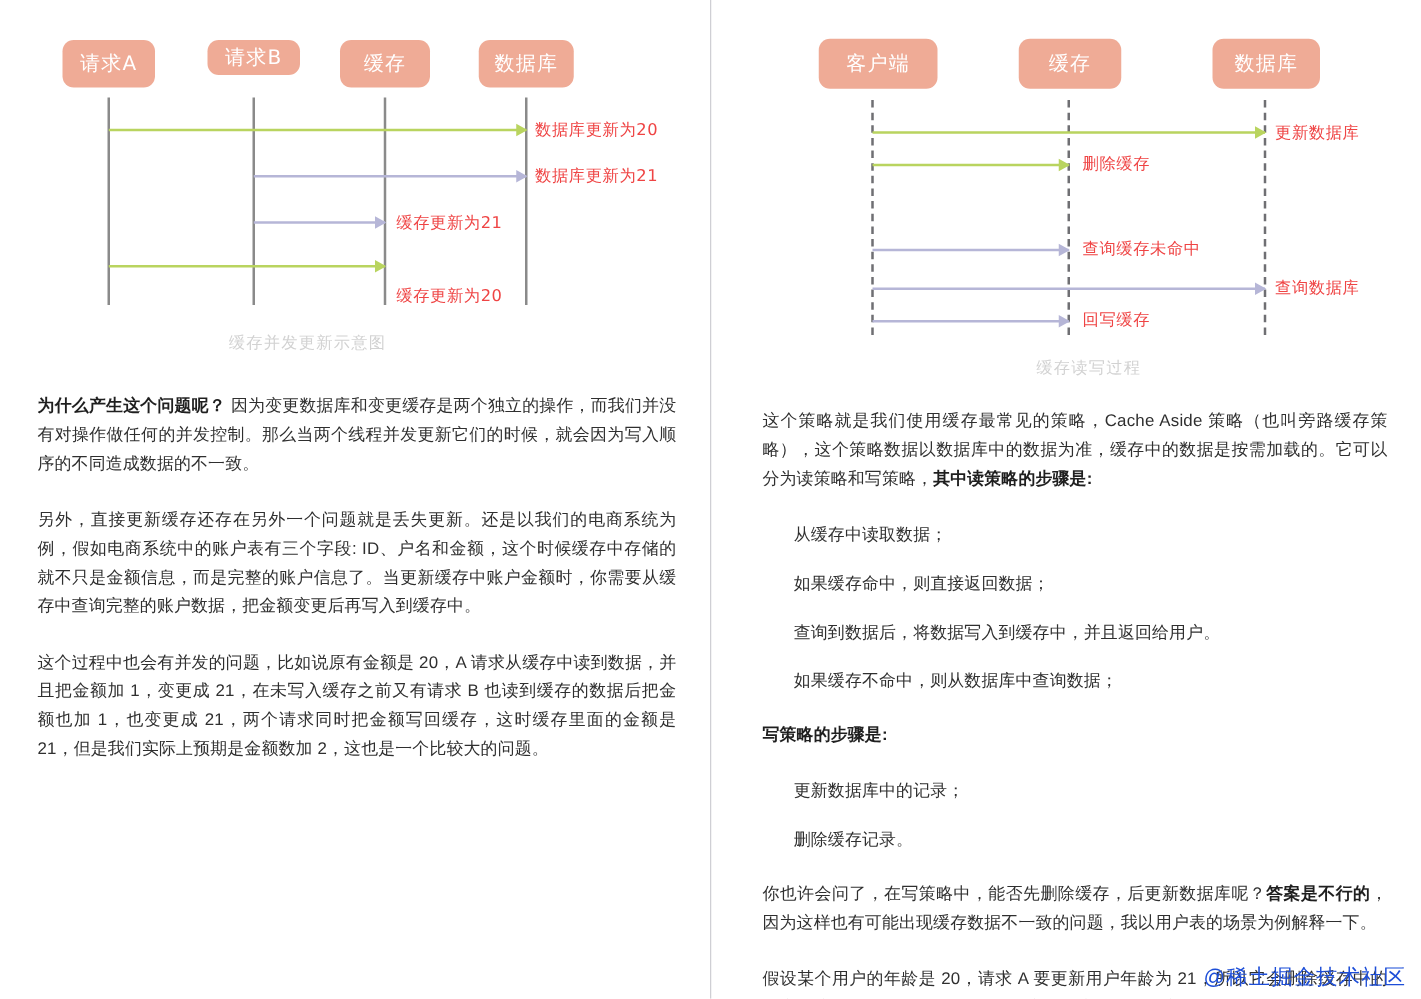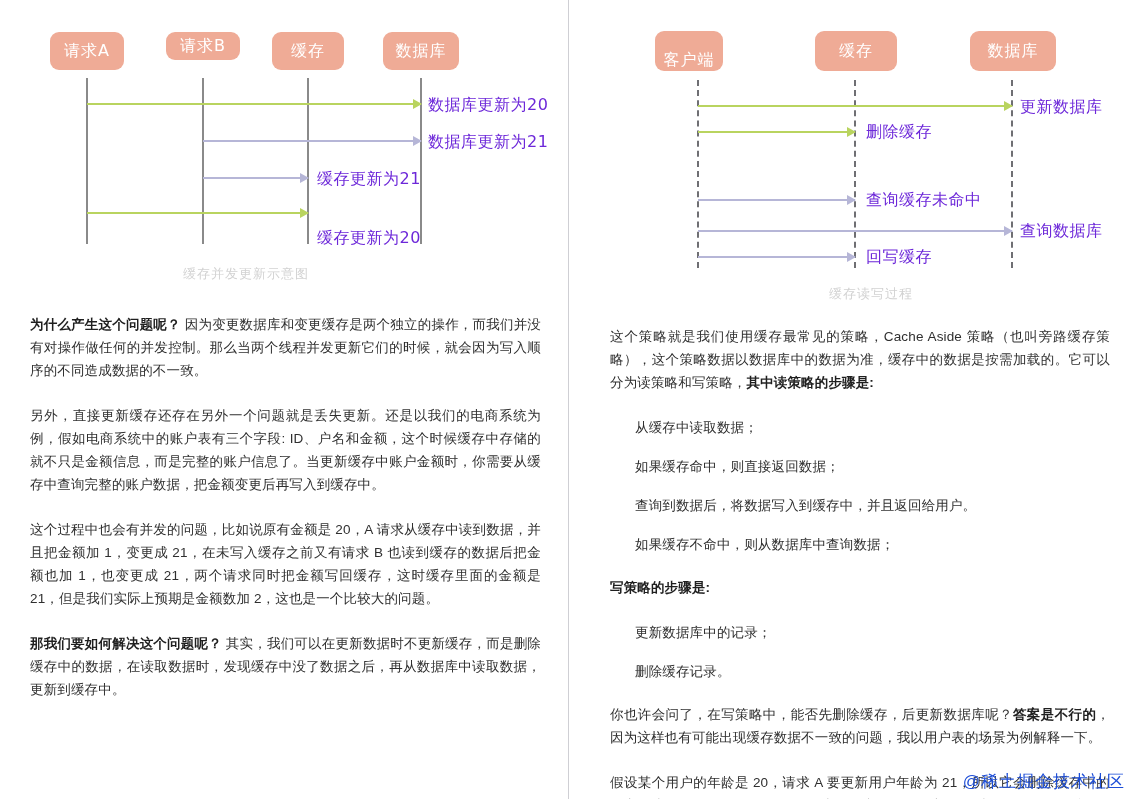--- a/index.html
+++ b/index.html
@@ -87,22 +87,22 @@
     border-left: 9px solid currentColor;
   }
   .msg.green { color: #b9d45f; }
   .msg.green .line { background: #b9d45f; }
   .msg.purple { color: #b6b6d7; }
   .msg.purple .line { background: #b6b6d7; }
 
   .msg-label {
     position: absolute;
     font-family: "DejaVu Sans", sans-serif;
-    font-size: 16px;
-    color: #6d28d9;
+    font-size: 13px;
+    color: #ef4444;
     white-space: nowrap;
     letter-spacing: 0.5px;
   }
   .caption {
     position: absolute;
     width: 100%;
     text-align: center;
     font-size: 13px;
     color: #d2d2d2;
     letter-spacing: 1px;
@@ -189,29 +189,28 @@
       </div>
       <div class="msg-label" style="left:317px; top:204px;margin-top:24px;">缓存更新为20</div>
 
       <div class="caption" style="top:265px; left:-38px;">缓存并发更新示意图</div>
     </div>
 
     <div class="prose" style="left:30px; top:313px; width:511px;">
       <p><b>为什么产生这个问题呢？</b> <span>因为变更数据库和变更缓存是两个独立的操作，而我们并没有对操作做任何的并发控制。那么当两个线程并发更新它们的时候，就会因为写入顺序的不同造成数据的不一致。</span></p>
       <p>另外，直接更新缓存还存在另外一个问题就是丢失更新。还是以我们的电商系统为例，假如电商系统中的账户表有三个字段: ID、户名和金额，这个时候缓存中存储的就不只是金额信息，而是完整的账户信息了。当更新缓存中账户金额时，你需要从缓存中查询完整的账户数据，把金额变更后再写入到缓存中。</p>
       <p>这个过程中也会有并发的问题，比如说原有金额是 20，A 请求从缓存中读到数据，并且把金额加 1，变更成 21，在未写入缓存之前又有请求 B 也读到缓存的数据后把金额也加 1，也变更成 21，两个请求同时把金额写回缓存，这时缓存里面的金额是 21，但是我们实际上预期是金额数加 2，这也是一个比较大的问题。</p>
-      <p><b>那我们要如何解决这个问题呢？</b> <span>其实，我们可以在更新数据时不更新缓存，而是删除缓存中的数据，在读取数据时，发现缓存中没了数据之后，再从数据库中读取数据，更新到缓存中。</span></p>
     </div>
   </div>
 
   <div class="col col-right">
 
     <div class="diagram diag-right">
 
-      <div class="actor-box" style="left:86px; top:31px; width:68px; height:40px;align-items:flex-end;">
+      <div class="actor-box" style="left:86px; top:31px; width:95px; height:40px;">
         <span>客户端</span>
       </div>
       <div class="actor-box" style="left:246px; top:31px; width:82px; height:40px;">
         <span>缓存</span>
       </div>
       <div class="actor-box" style="left:401px; top:31px; width:86px; height:40px;">
         <span>数据库</span>
       </div>
 
       <div class="lifeline dashed" style="left:128px; top:80px; height:188px;"></div>

